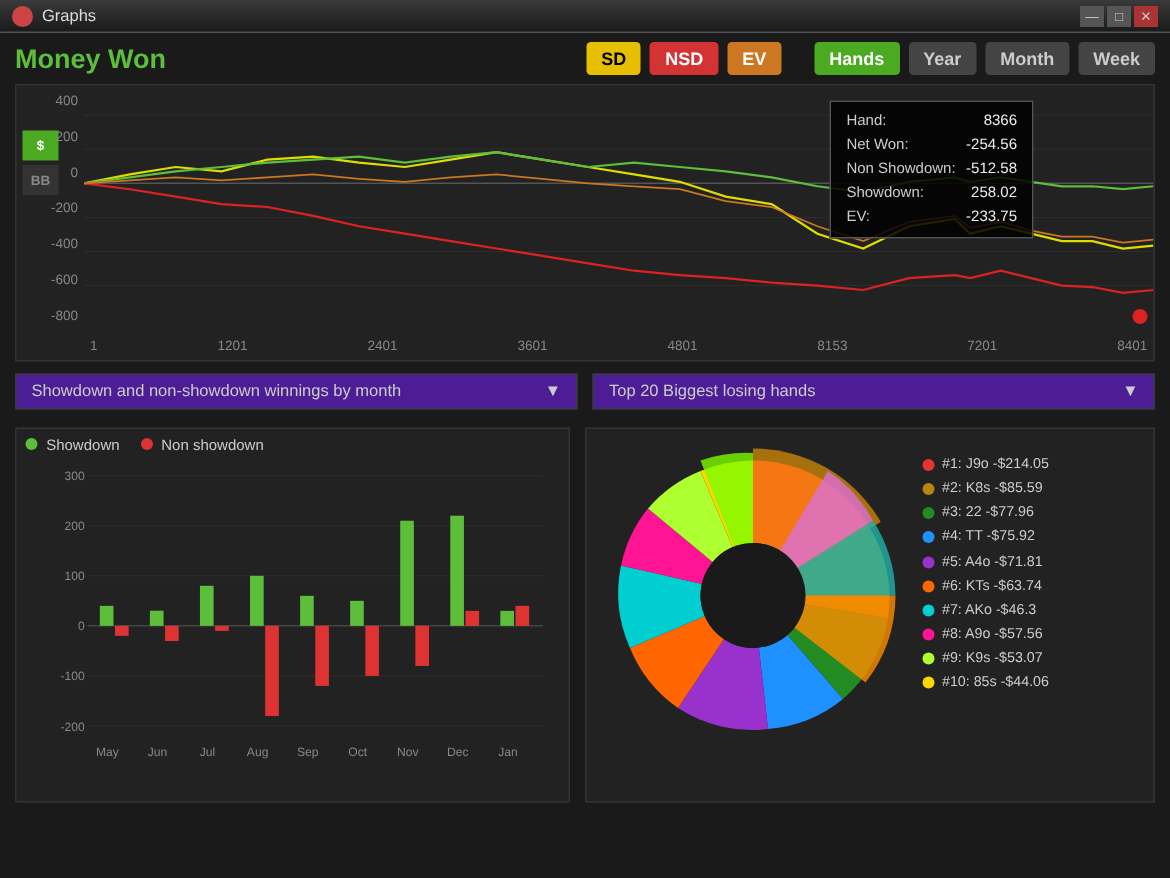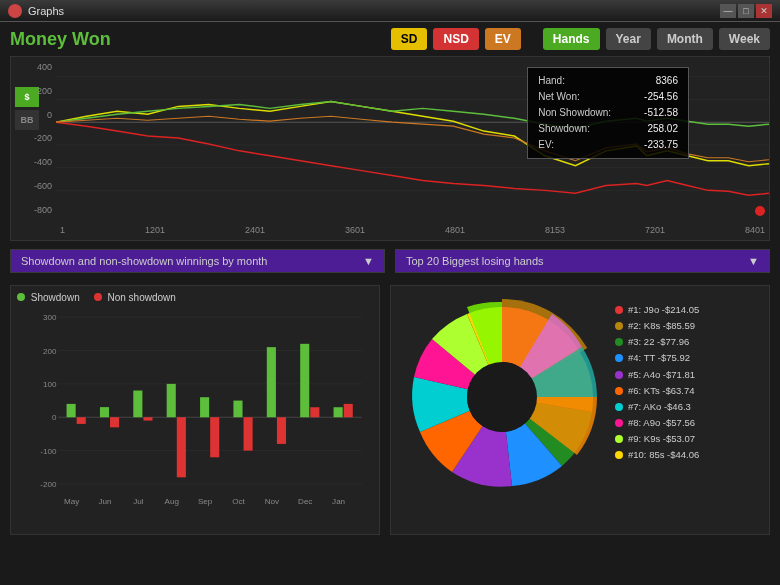--- a/index.html
+++ b/index.html
@@ -151,21 +151,21 @@
       background: rgba(0,0,0,0.85);
       border: 1px solid #555;
       padding: 5px 10px;
       font-size: 10px;
       color: #ccc;
       line-height: 1.6;
     }
     .tooltip-row {
       display: flex;
       justify-content: space-between;
-      gap: 33px;
+      gap: 7px;
     }
     .tooltip-val { color: #eee; }
     .red-dot {
       position: absolute;
       right: 4px;
       bottom: 24px;
       width: 10px;
       height: 10px;
       background: #dd2222;
       border-radius: 50%;

